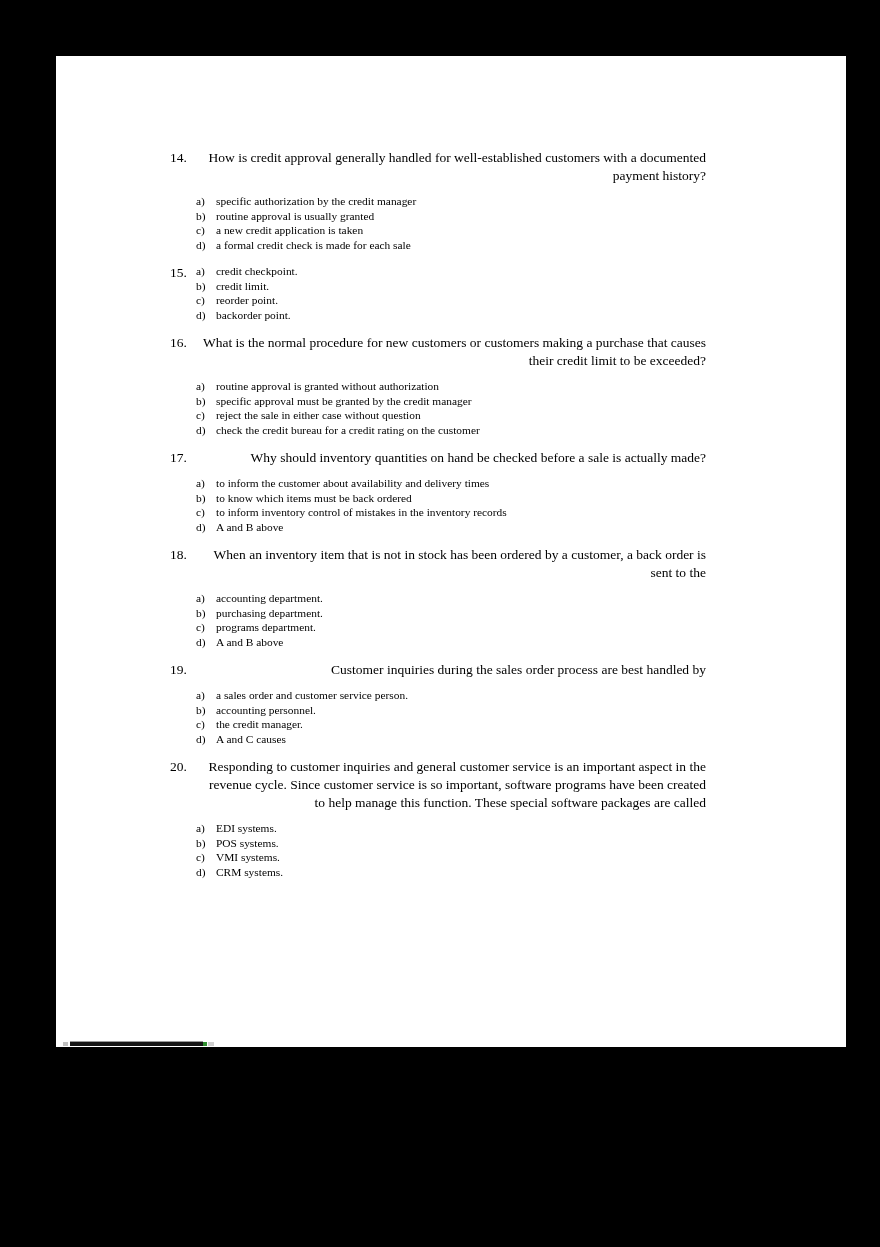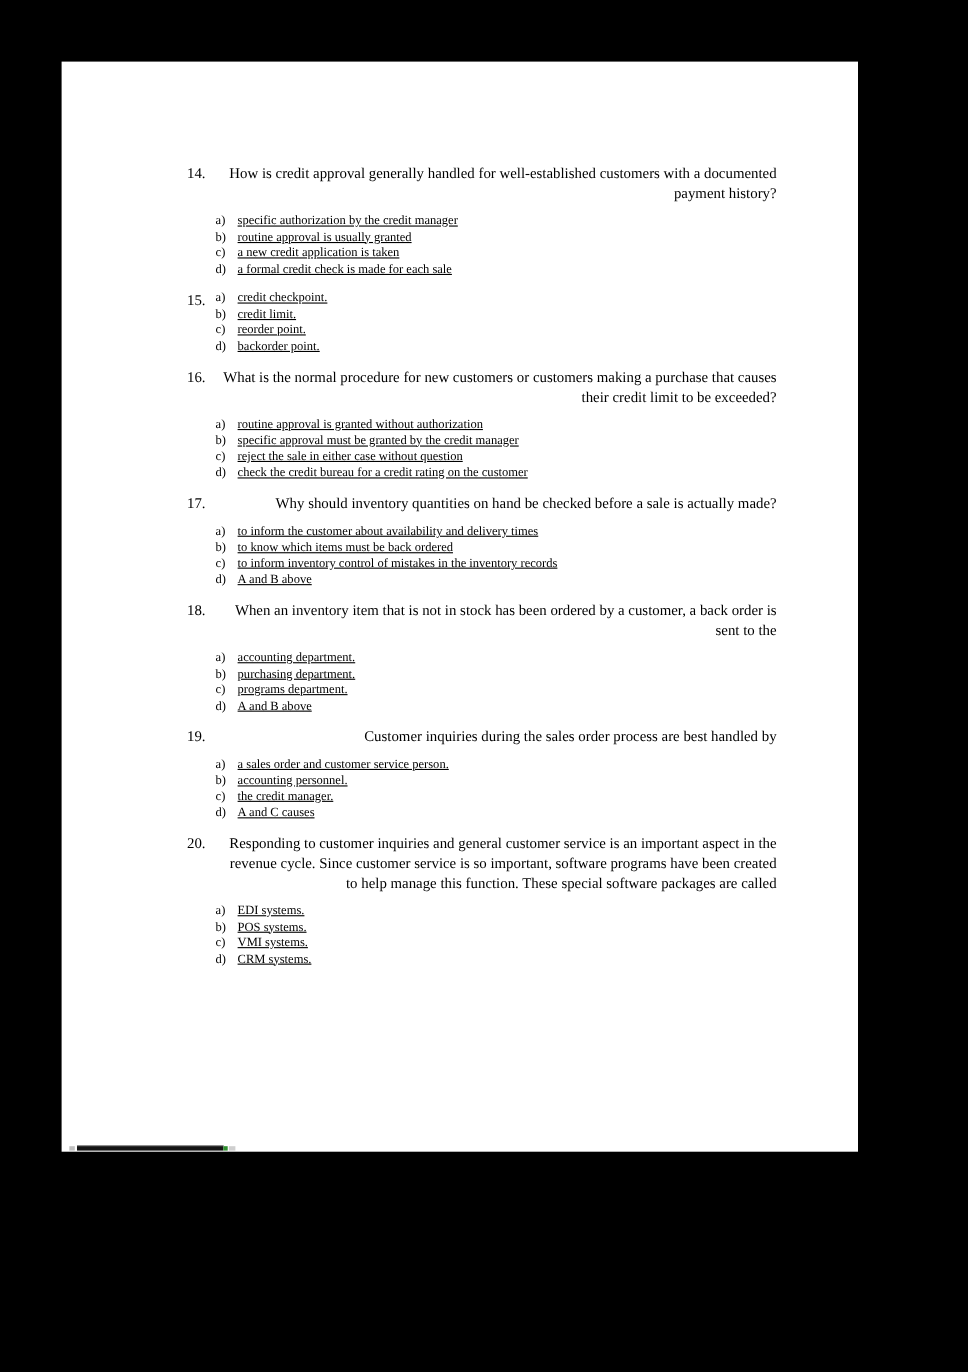--- a/index.html
+++ b/index.html
@@ -11,21 +11,21 @@
     height: 1247px;
     background: #000000;
     position: relative;
     font-family: "Liberation Serif", "DejaVu Serif", serif;
     overflow: hidden;
   }
   .paper {
     position: absolute;
     left: 56px;
     top: 56px;
-    width: 724px;
+    width: 790px;
     height: 991px;
     background: #ffffff;
   }
   .content {
     position: absolute;
     left: 114px;
     top: 93px;
     right: 54px;
     color: #000000;
   }
@@ -52,21 +52,20 @@
   }
   .option {
     display: flex;
   }
   .olettr {
     flex: 0 0 20px;
     width: 20px;
   }
   .otext {
     flex: 1;
-    text-decoration: underline;
   }
   
   .win-fragment {
     position: absolute;
     left: 63px;
     top: 1041px;
     width: 151px;
     height: 6px;
   }
   .win-dot {

